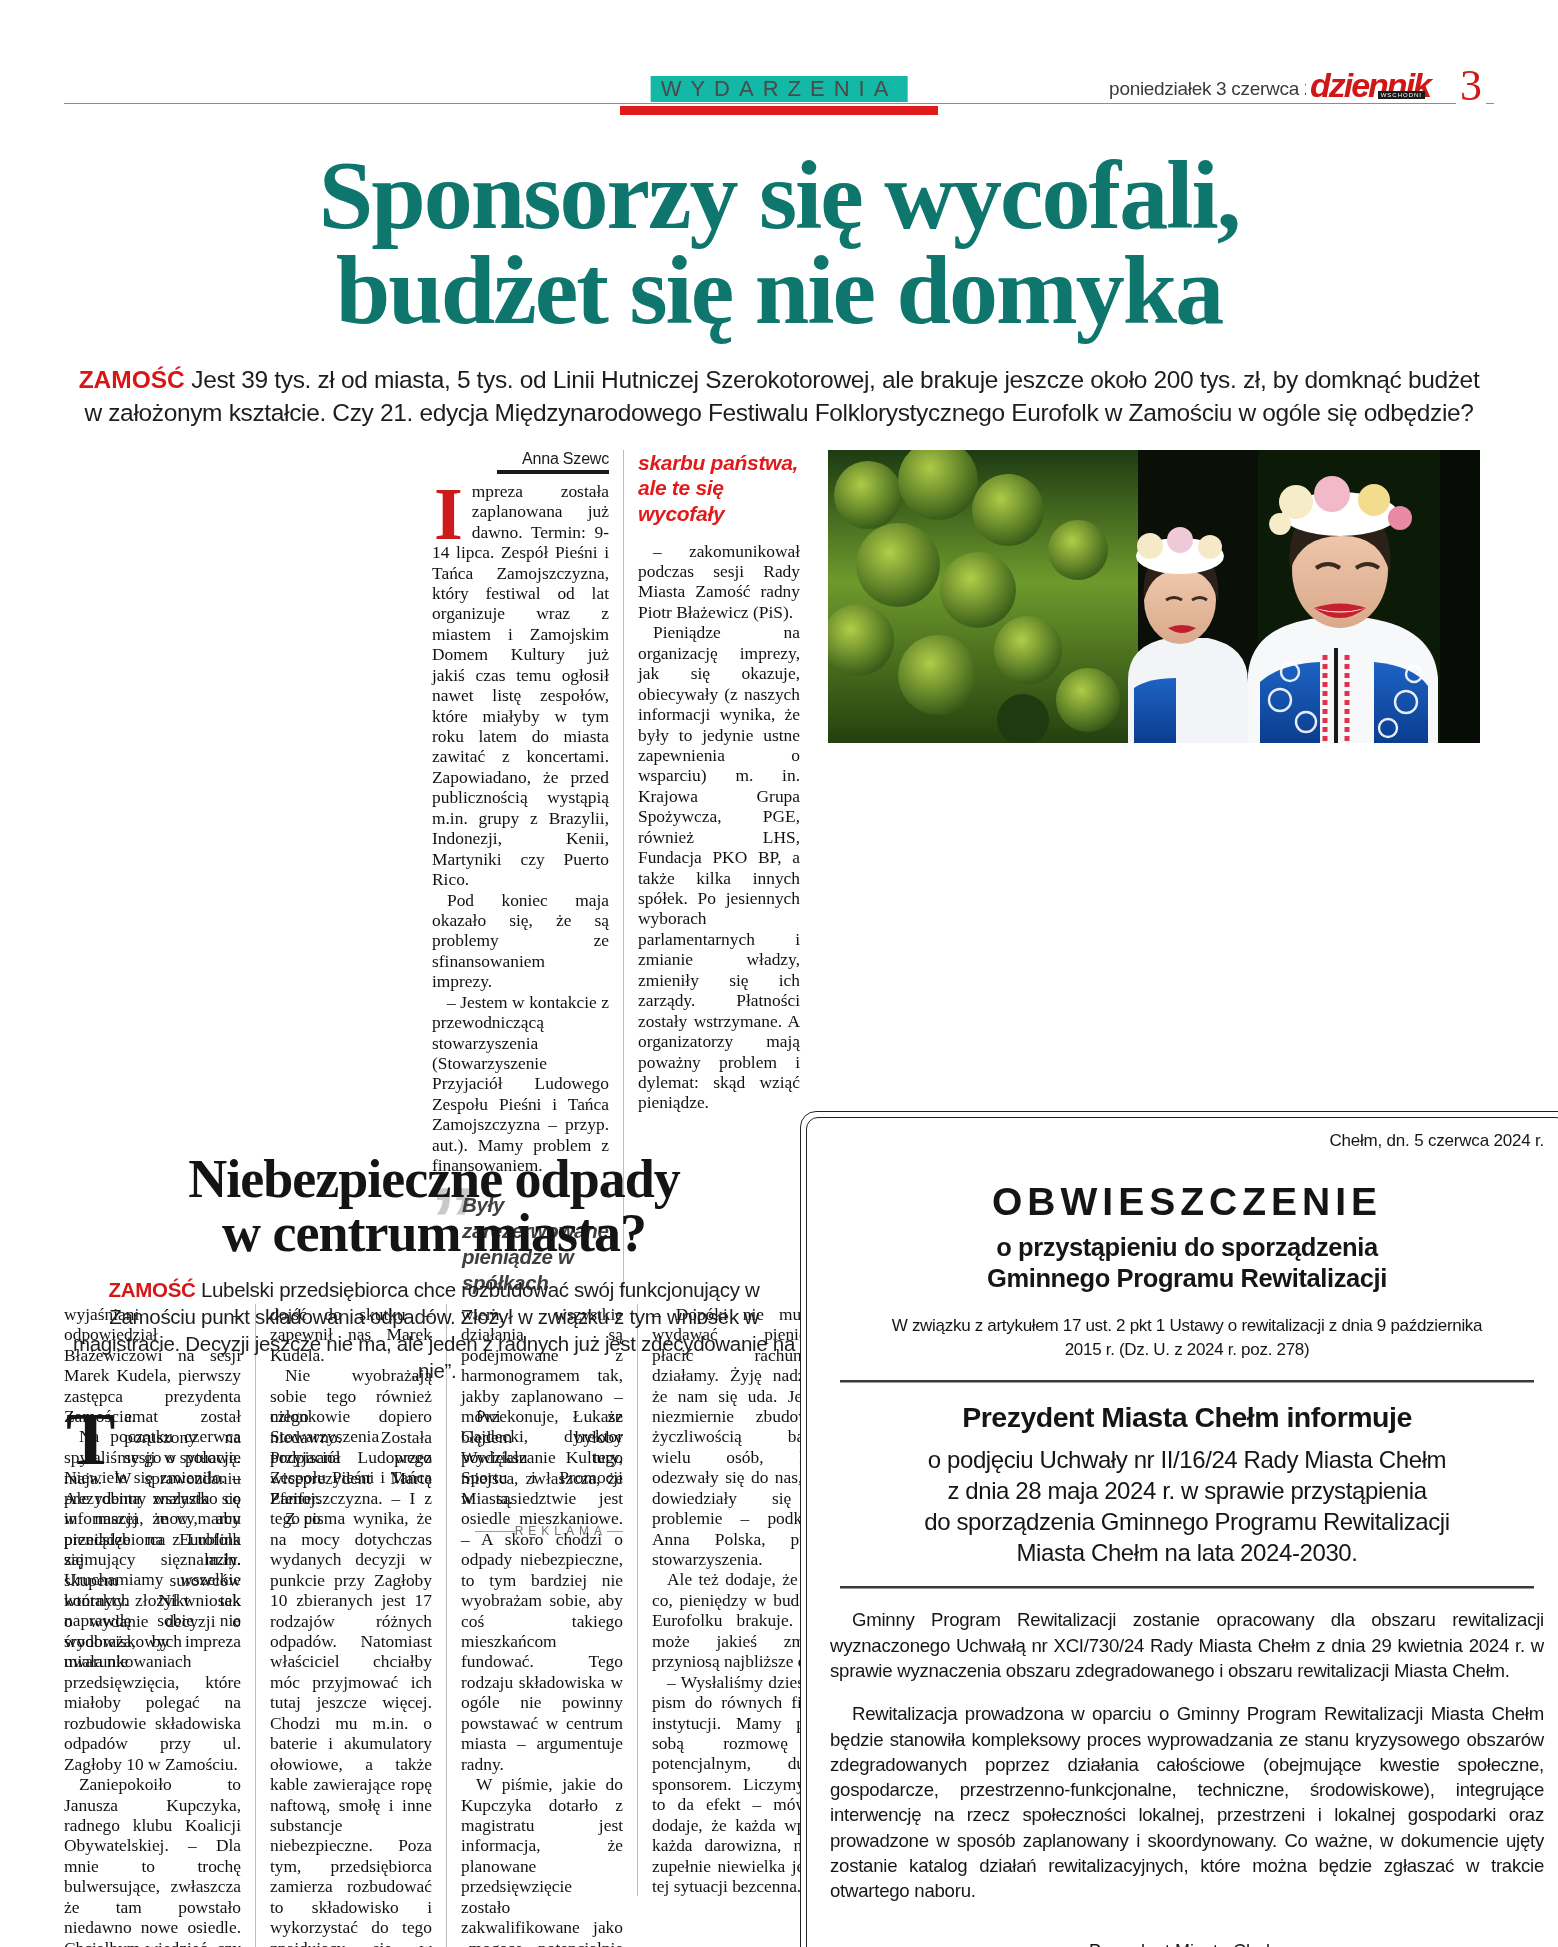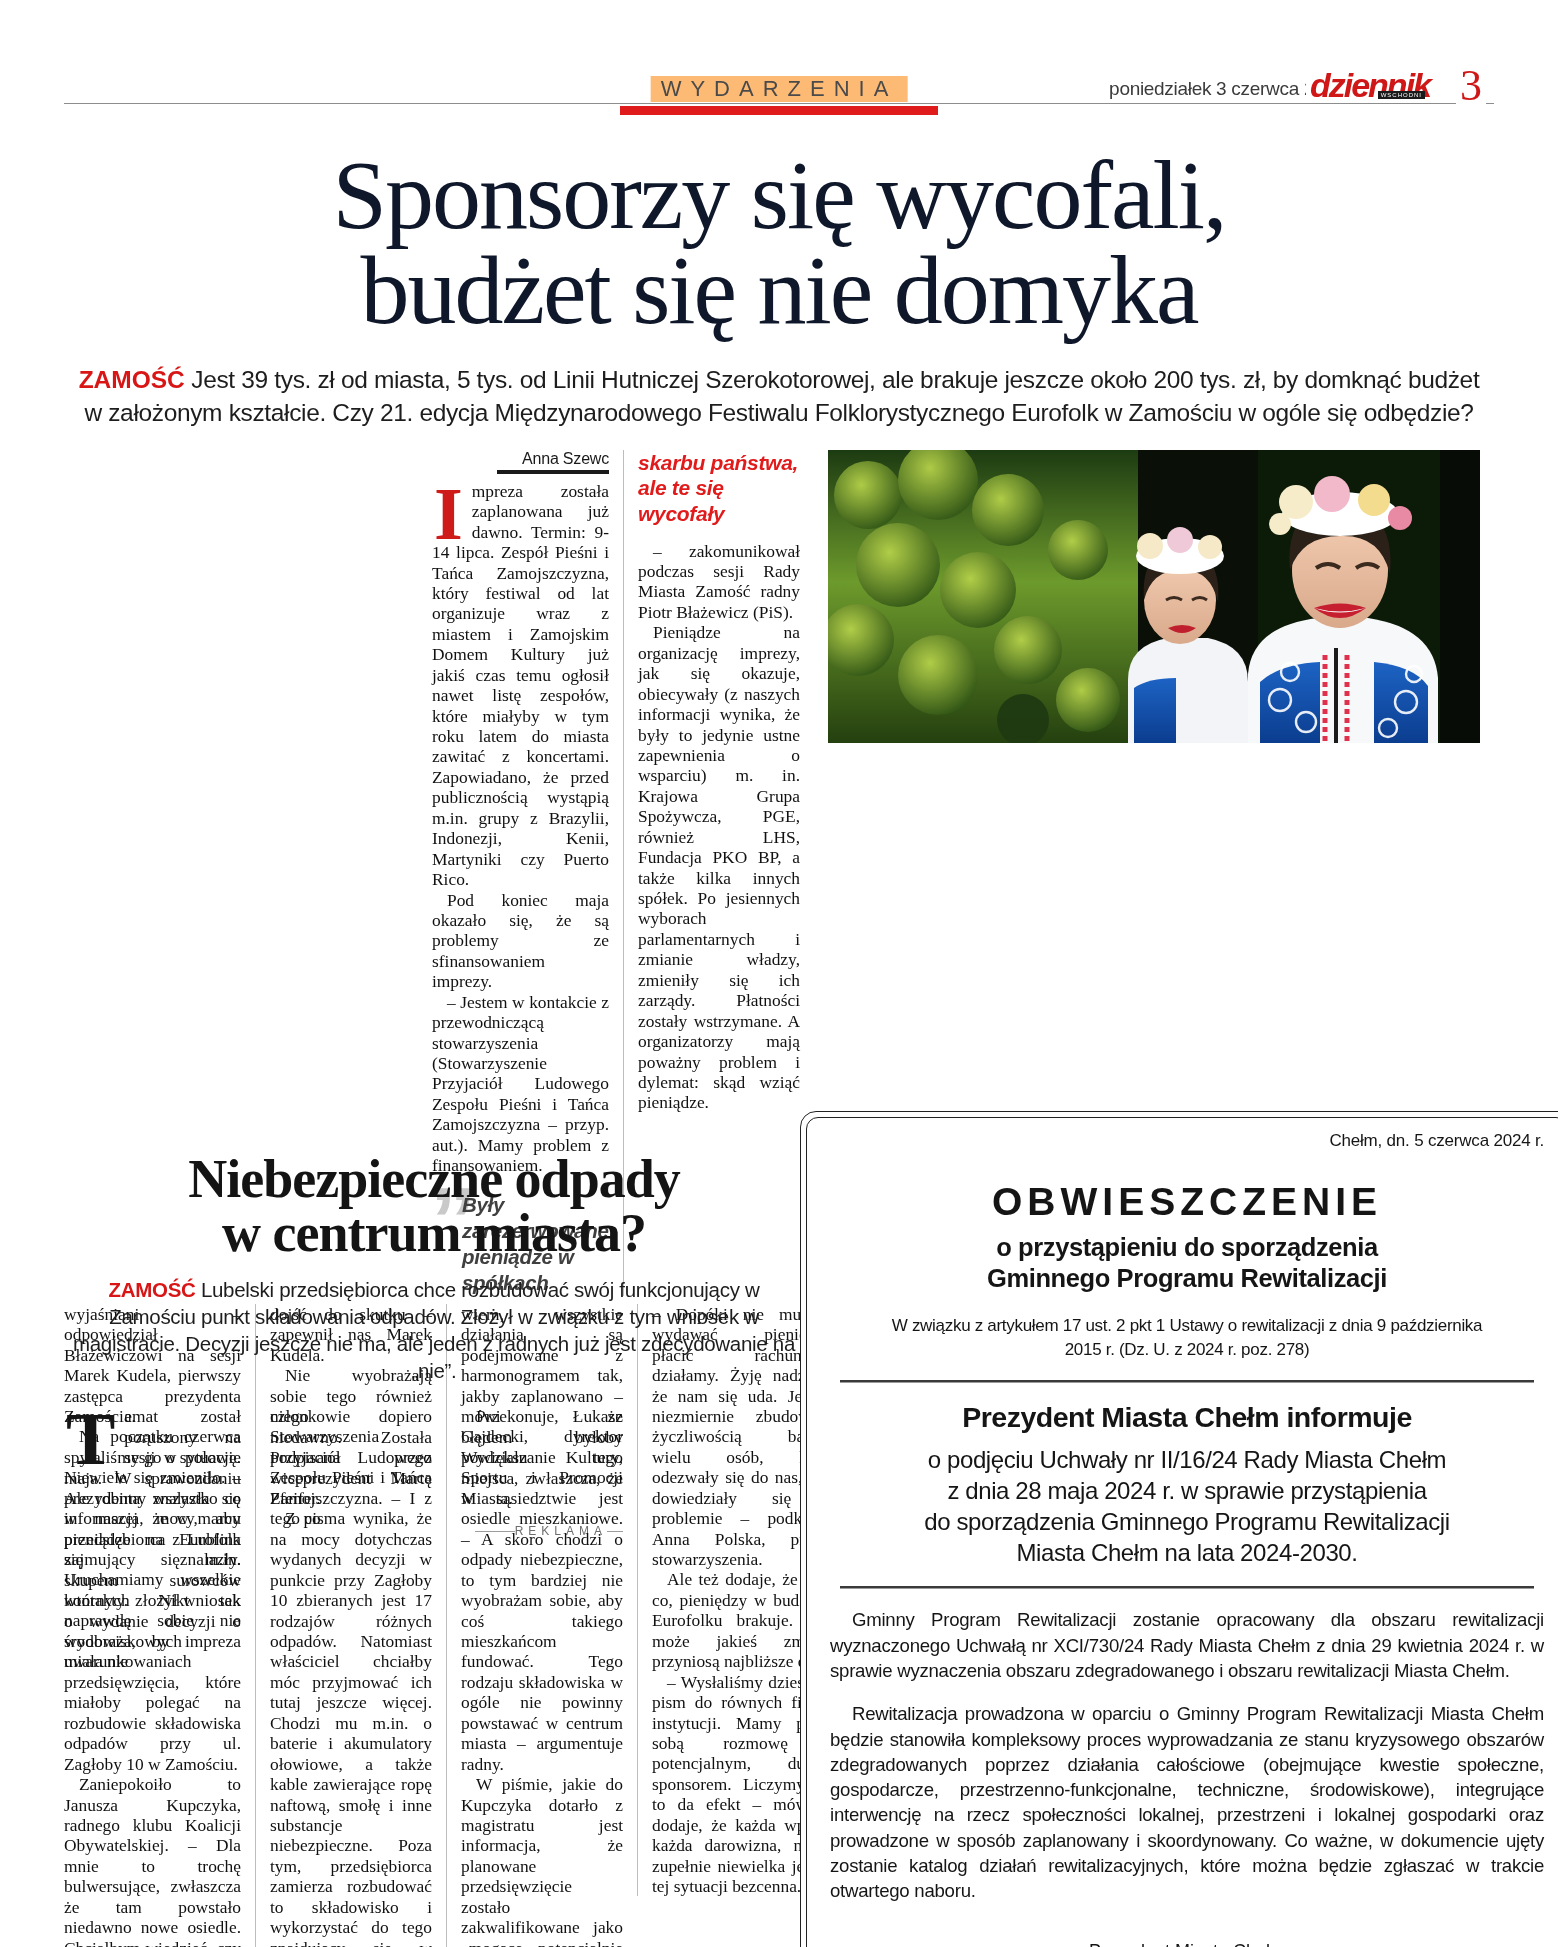--- a/index.html
+++ b/index.html
@@ -17,21 +17,21 @@
   
   .masthead { position:relative; height:70px; margin-top:56px; }
   .masthead-rule {
     position:absolute; left:0; right:0; top:47px;
     border-top:1px solid #8d8d8d;
   }
   .section-label {
     position:absolute; left:50%; transform:translateX(-50%); top:20px;
     font-family:"Liberation Sans", sans-serif;
     font-size:22px; letter-spacing:9px; color:#4a4a4a; font-weight:400;
-    background:#fdba74; padding:0 10px; z-index:2;
+    background:#14b8a6; padding:0 10px; z-index:2;
   }
   .section-underline {
     position:absolute; left:50%; transform:translateX(-50%); top:50px;
     width:318px; height:9px; background:#e01b1b; z-index:3;
   }
   .date-line {
     position:absolute; right:143px; top:22px;
     font-family:"Liberation Sans", sans-serif;
     font-size:19px; color:#3b3b3b; background:#fff; padding:0 6px; z-index:2;
     letter-spacing:-0.3px;
@@ -53,26 +53,26 @@
   .page-no {
     position:absolute; right:8px; top:8px; z-index:3;
     font-family:"Liberation Serif", serif; font-size:44px; color:#d01717;
     background:#fff; padding:0 4px; line-height:1;
   }
 
   
   .headline {
     text-align:center;
     font-family:"Liberation Serif", serif;
-    font-weight:normal;
+    font-weight:bold;
     font-size:98px;
     line-height:0.97;
     letter-spacing:-2px;
     margin:22px 0 0 0;
-    color:#0f172a;
+    color:#0f766e;
   }
   .headline .l2 { display:block; }
 
   .lead {
     margin:26px 14px 0 14px;
     text-align:center;
     font-family:"Liberation Sans", sans-serif;
     font-size:24.5px;
     line-height:1.34;
     color:#1d1d1d;

